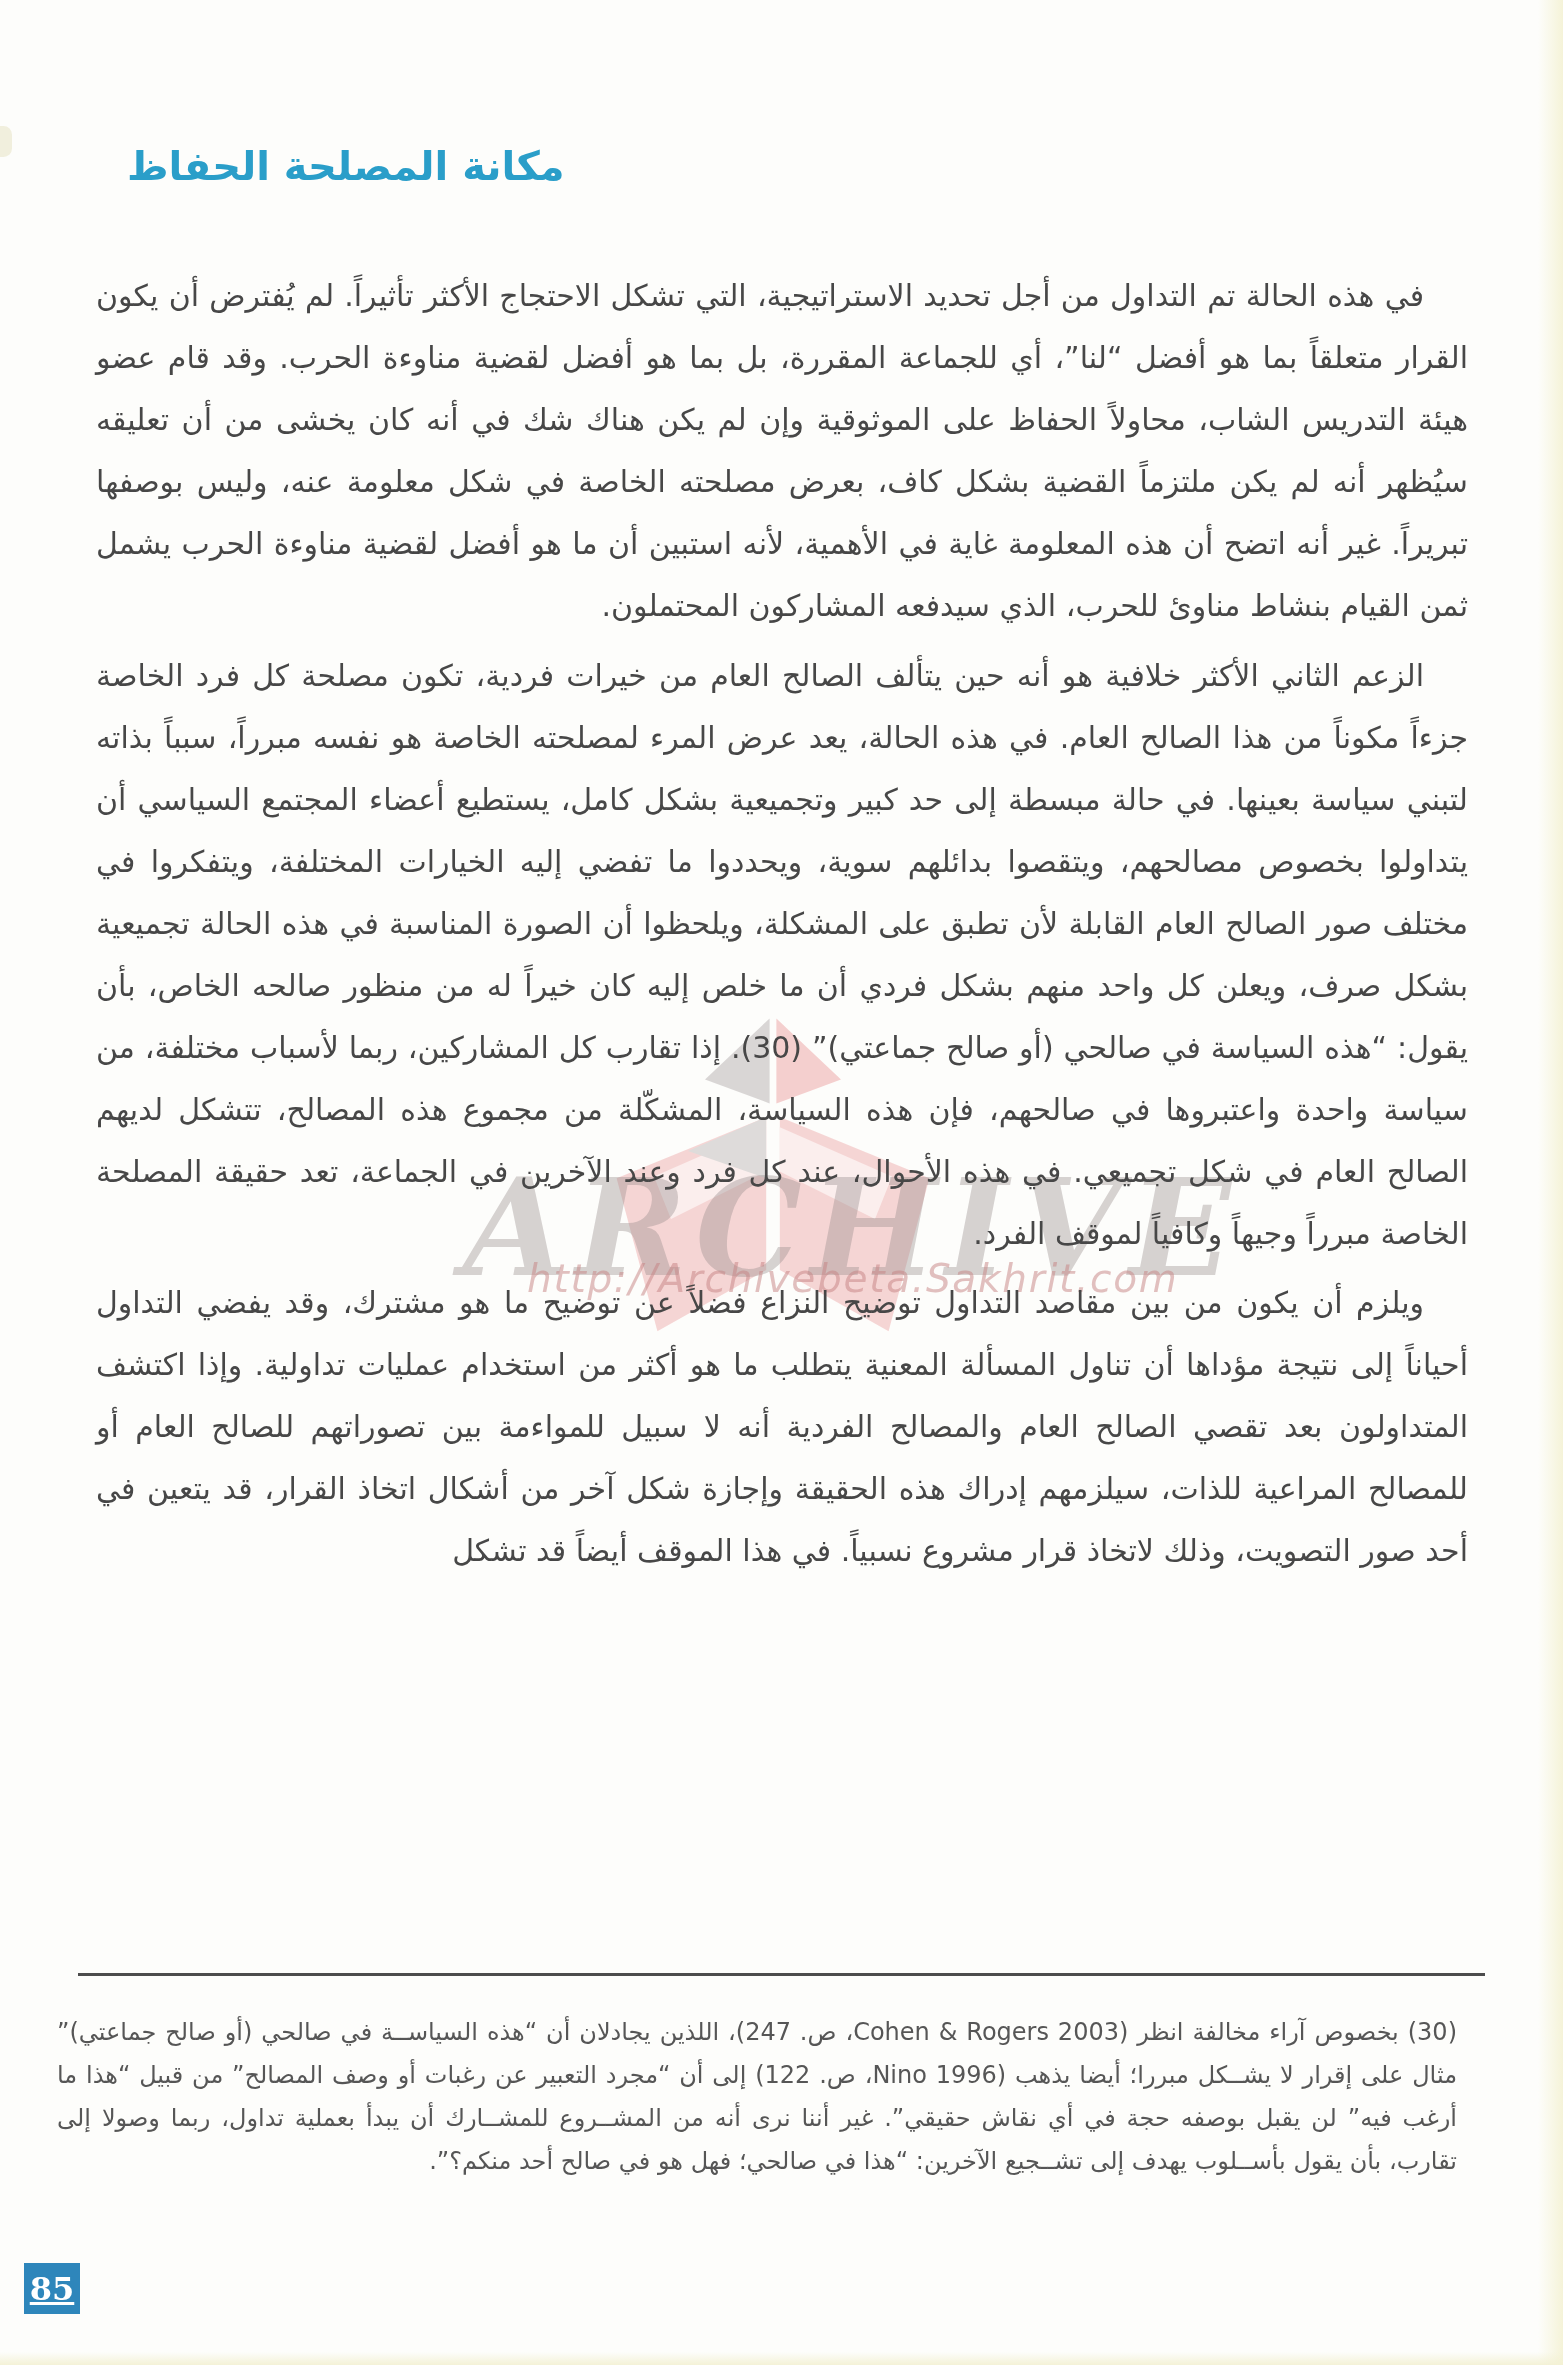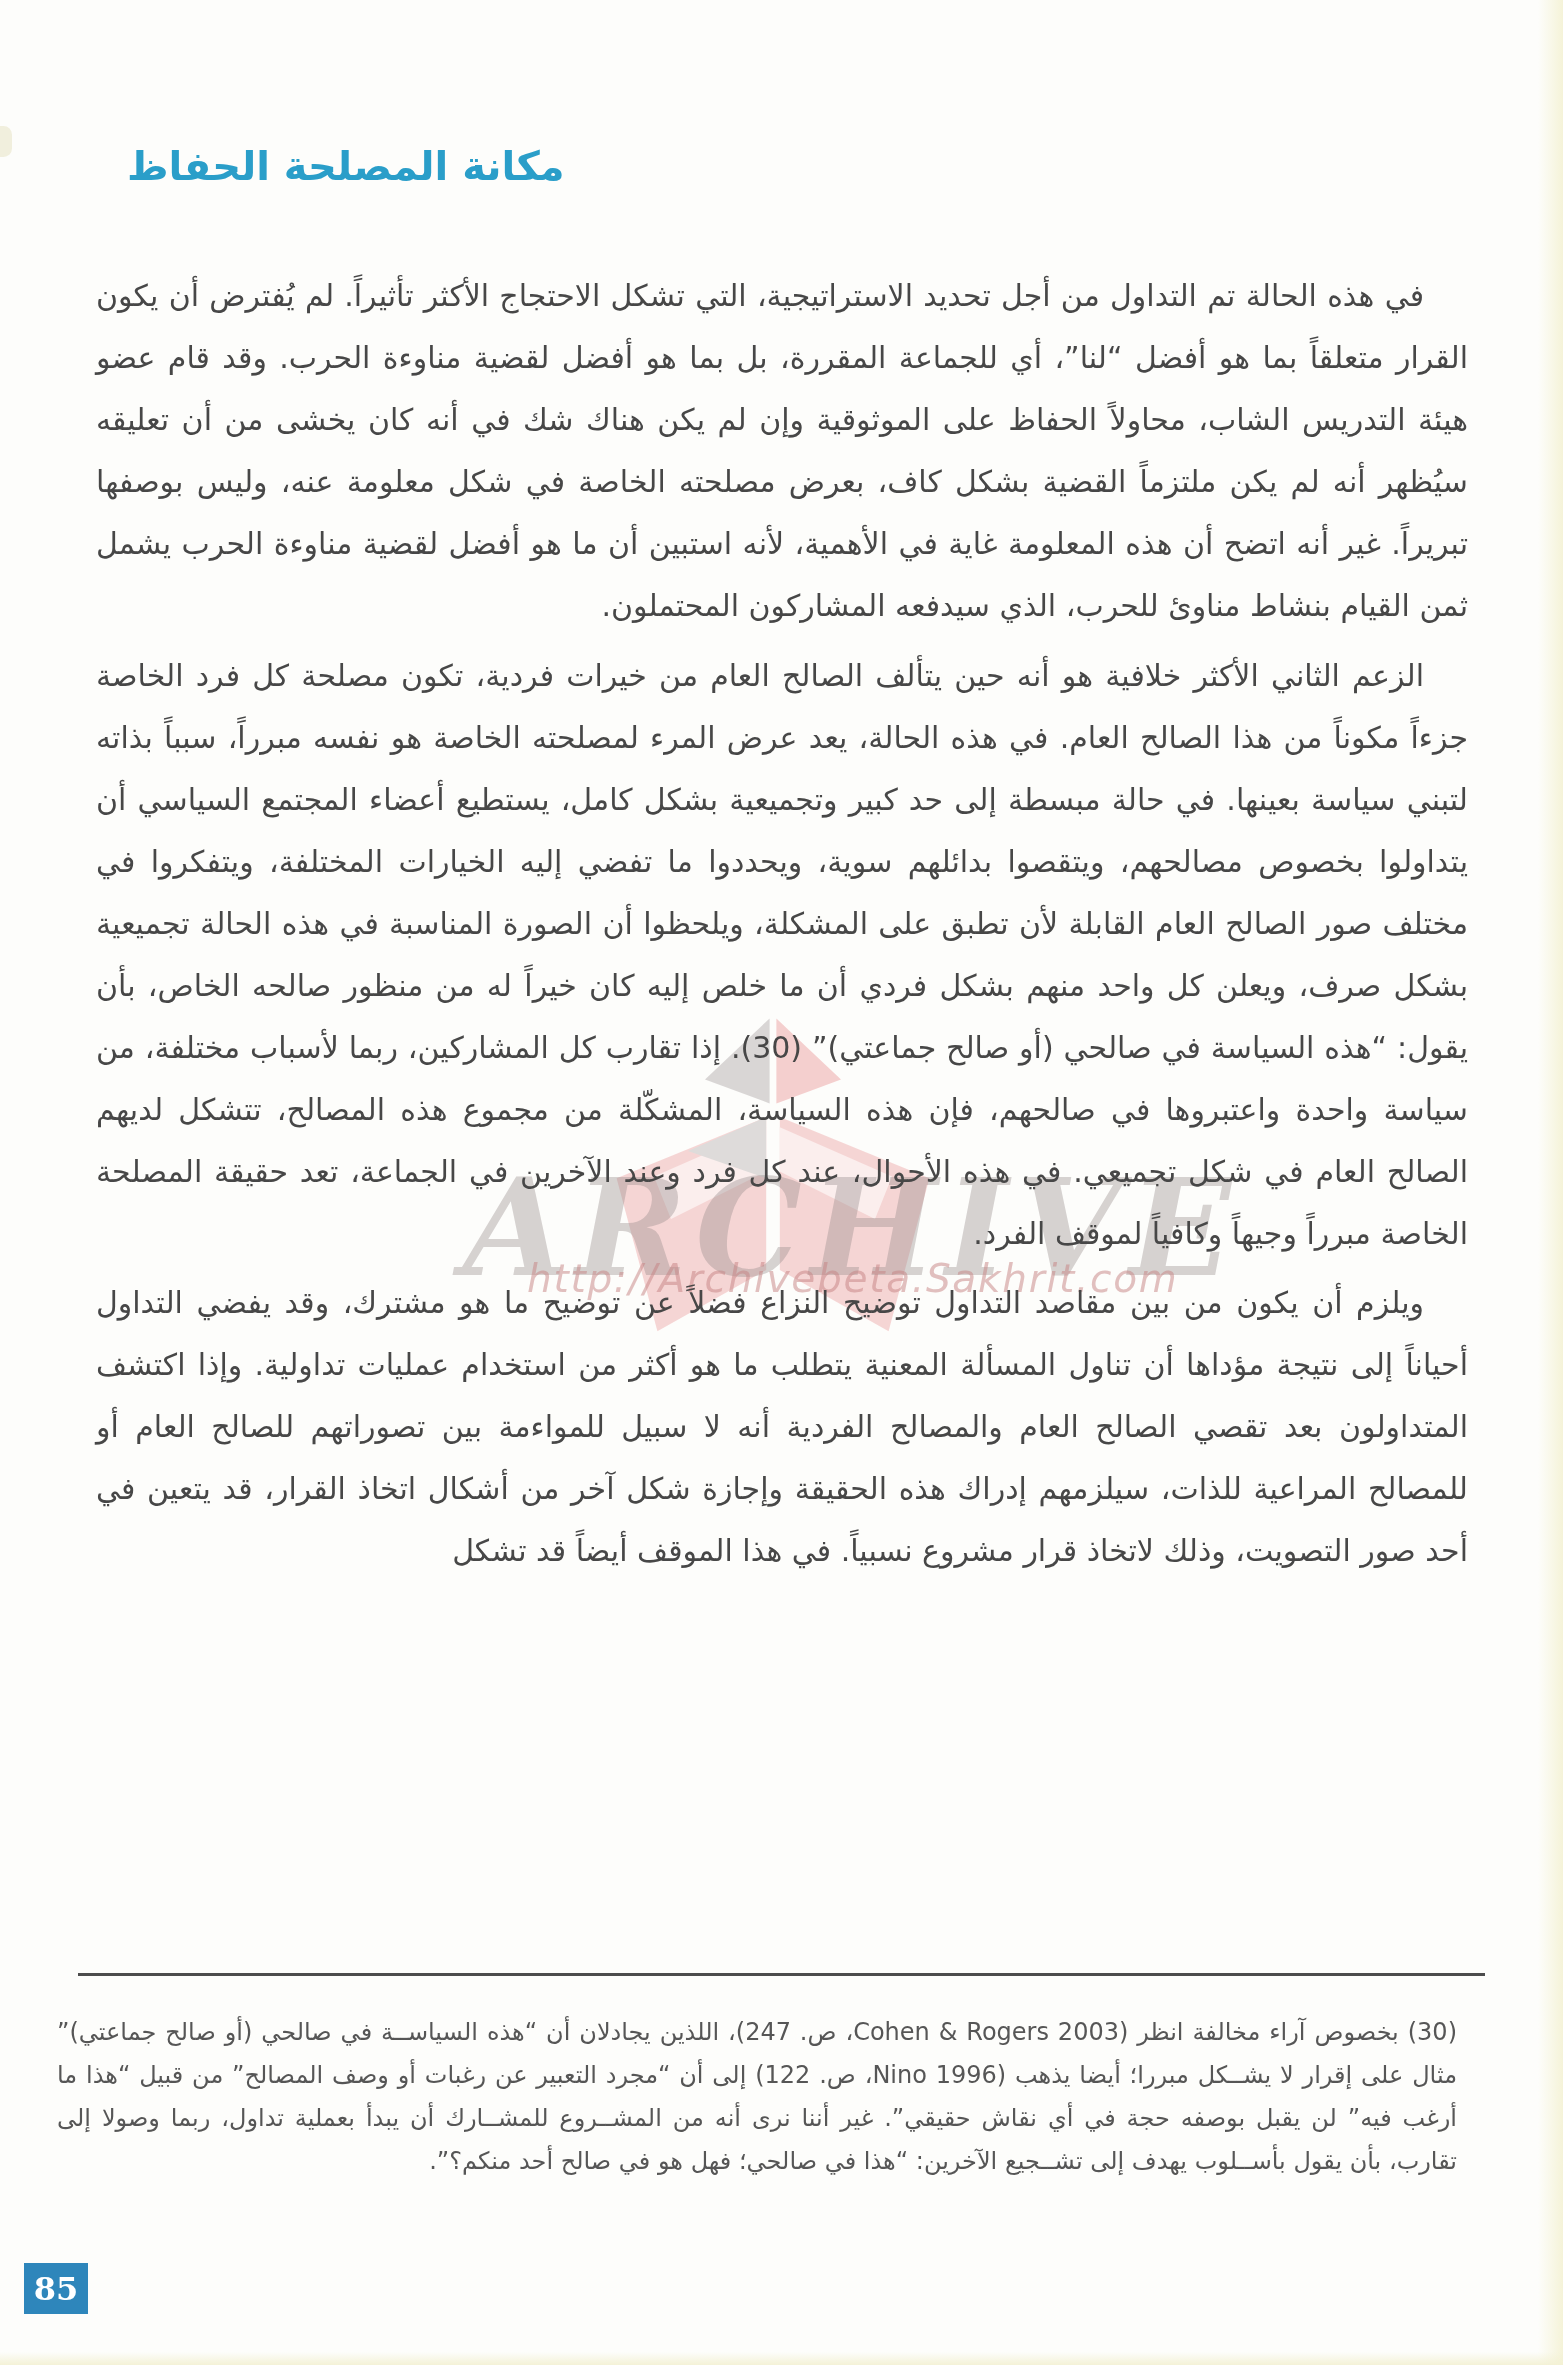--- a/index.html
+++ b/index.html
@@ -65,25 +65,25 @@
     position:absolute;top:1999px;right:94px;width:1400px;z-index:2;
     direction:rtl;
     text-align:justify;
     font-size:24px;line-height:43px;
     color:#565656;
     margin:12px;
   }
 
   
   .page-num{
-    position:absolute;left:24px;top:2263px;width:64px;height:51px;z-index:2;
+    position:absolute;left:24px;top:2263px;width:56px;height:51px;z-index:2;
     background:#2e86bb;
     color:#ffffff;
     font-family:"DejaVu Serif",serif;font-weight:bold;font-size:32px;
-    display:flex;align-items:center;justify-content:center;
+    display:flex;align-items:center;justify-content:center;text-decoration:underline;
   }
 </style>
 </head>
 <body>
 
 <div class="page">
 
   <div class="edge-right"></div>
   <div class="edge-bottom"></div>
   <div class="edge-speck"></div>

